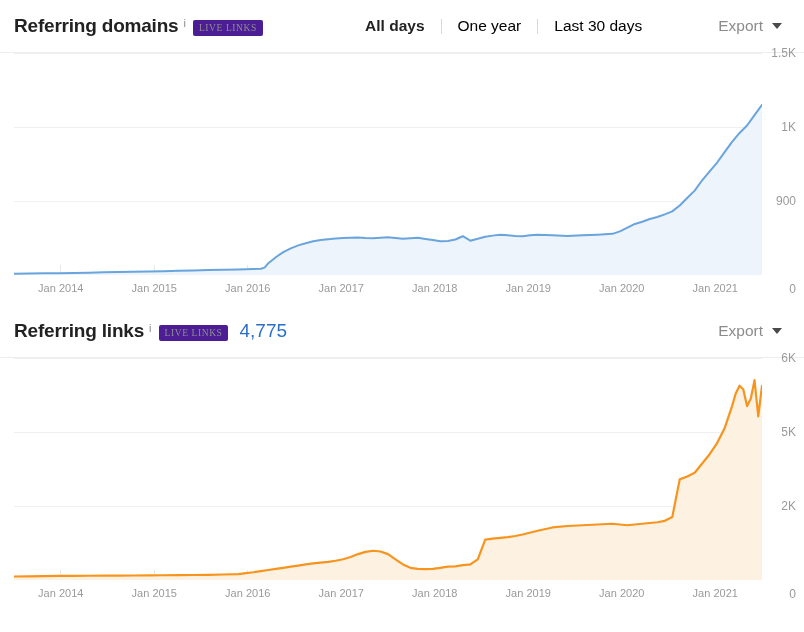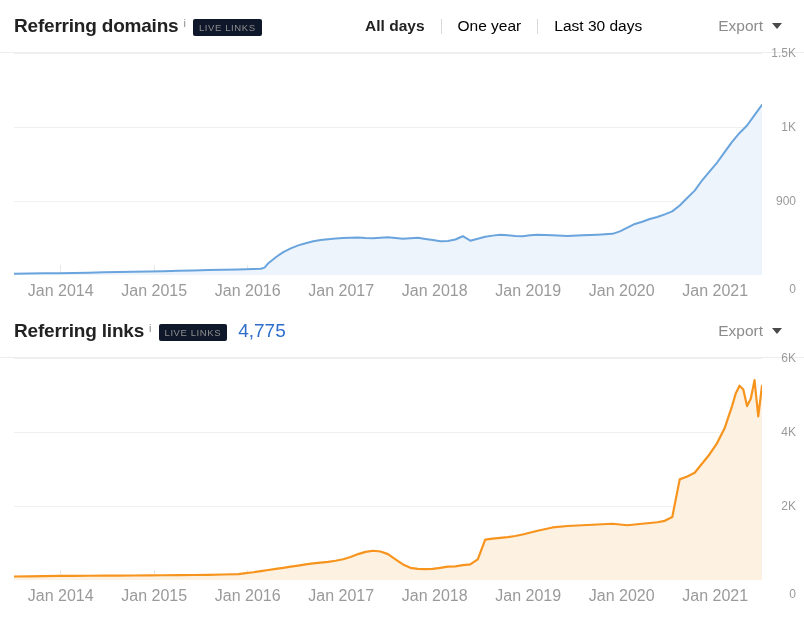--- a/index.html
+++ b/index.html
@@ -39,30 +39,31 @@
     font-size: 11px;
     color: #8a8a8a;
     margin-left: 5px;
     position: relative;
     top: -5px;
     font-style: normal;
     cursor: pointer;
   }
   .badge {
     margin-left: 7px;
-    background: #0f172a;
+    background: #4c1d95;
     color: #8e8e8e;
     font-size: 9.5px;
     letter-spacing: 0.6px;
     padding: 3px 6px 3px 6px;
     border-radius: 2px;
     text-transform: uppercase;
     white-space: nowrap;
     position: relative;
     top: -1px;
+    font-family: Liberation Serif, serif;
   }
   .metric-value {
     margin-left: 11px;
     font-size: 19px;
     color: #2d6ecb;
     white-space: nowrap;
   }
 
   .header-spacer { flex: 1 1 auto; }
 
@@ -135,21 +136,21 @@
     transform: translateY(-50%);
   }
 
   .xlabels {
     position: relative;
     height: 30px;
   }
   .xlabel {
     position: absolute;
     top: 7px;
-    font-size: 16px;
+    font-size: 11px;
     color: #9a9a9a;
     transform: translateX(-50%);
     white-space: nowrap;
   }
   .zero-label {
     position: absolute;
     top: 7px;
     right: 8px;
     font-size: 12px;
     color: #9a9a9a;
@@ -254,21 +255,21 @@
           <line x1="420.75" x2="420.75" y1="212" y2="222" stroke="#e9e9e9" stroke-width="1" shape-rendering="crispEdges"></line>
           <line x1="514.25" x2="514.25" y1="212" y2="222" stroke="#e9e9e9" stroke-width="1" shape-rendering="crispEdges"></line>
           <line x1="607.75" x2="607.75" y1="212" y2="222" stroke="#e9e9e9" stroke-width="1" shape-rendering="crispEdges"></line>
           <line x1="701.25" x2="701.25" y1="212" y2="222" stroke="#e9e9e9" stroke-width="1" shape-rendering="crispEdges"></line>
           <path d="M0.00 218.49 L14.96 218.30 L29.92 218.12 L44.88 217.93 L59.84 217.86 L74.80 217.75 L89.76 217.63 L104.72 217.56 L119.68 217.49 L134.64 217.38 L149.60 217.26 L164.56 217.19 L179.52 217.00 L194.48 216.82 L209.44 216.52 L224.40 216.08 L231.88 215.16 L239.36 214.23 L246.84 213.12 L254.32 212.01 L261.80 210.90 L269.28 209.79 L276.76 208.68 L284.24 207.57 L291.72 206.46 L299.20 205.35 L306.68 204.61 L314.16 203.87 L321.64 202.76 L329.12 201.28 L336.60 199.06 L344.08 196.10 L351.56 193.88 L359.04 192.77 L366.52 193.51 L374.00 196.10 L381.48 201.28 L388.96 206.46 L396.44 209.79 L403.92 210.90 L411.40 211.09 L418.88 210.90 L426.36 209.79 L433.84 208.68 L441.32 208.31 L448.80 207.20 L456.28 206.46 L463.76 201.28 L471.24 181.67 L478.72 180.56 L486.20 179.82 L493.68 179.08 L501.16 177.97 L508.64 176.49 L523.60 172.79 L538.56 169.46 L553.52 167.98 L568.48 167.24 L583.44 166.50 L598.40 165.76 L605.88 166.50 L613.36 167.24 L620.84 166.50 L628.32 165.76 L635.80 165.02 L643.28 164.28 L650.76 162.80 L658.24 159.10 L665.72 121.36 L673.20 118.40 L680.68 114.70 L688.16 105.45 L695.64 96.20 L703.12 85.10 L710.60 70.30 L714.34 59.20 L718.08 48.10 L721.82 35.15 L725.56 27.75 L729.30 31.45 L733.04 48.10 L736.78 40.70 L740.52 22.20 L744.26 58.46 L748.00 27.75 L748 222 L0 222 Z" fill="#fdf1e2"></path>
           <path d="M0.00 218.49 L14.96 218.30 L29.92 218.12 L44.88 217.93 L59.84 217.86 L74.80 217.75 L89.76 217.63 L104.72 217.56 L119.68 217.49 L134.64 217.38 L149.60 217.26 L164.56 217.19 L179.52 217.00 L194.48 216.82 L209.44 216.52 L224.40 216.08 L231.88 215.16 L239.36 214.23 L246.84 213.12 L254.32 212.01 L261.80 210.90 L269.28 209.79 L276.76 208.68 L284.24 207.57 L291.72 206.46 L299.20 205.35 L306.68 204.61 L314.16 203.87 L321.64 202.76 L329.12 201.28 L336.60 199.06 L344.08 196.10 L351.56 193.88 L359.04 192.77 L366.52 193.51 L374.00 196.10 L381.48 201.28 L388.96 206.46 L396.44 209.79 L403.92 210.90 L411.40 211.09 L418.88 210.90 L426.36 209.79 L433.84 208.68 L441.32 208.31 L448.80 207.20 L456.28 206.46 L463.76 201.28 L471.24 181.67 L478.72 180.56 L486.20 179.82 L493.68 179.08 L501.16 177.97 L508.64 176.49 L523.60 172.79 L538.56 169.46 L553.52 167.98 L568.48 167.24 L583.44 166.50 L598.40 165.76 L605.88 166.50 L613.36 167.24 L620.84 166.50 L628.32 165.76 L635.80 165.02 L643.28 164.28 L650.76 162.80 L658.24 159.10 L665.72 121.36 L673.20 118.40 L680.68 114.70 L688.16 105.45 L695.64 96.20 L703.12 85.10 L710.60 70.30 L714.34 59.20 L718.08 48.10 L721.82 35.15 L725.56 27.75 L729.30 31.45 L733.04 48.10 L736.78 40.70 L740.52 22.20 L744.26 58.46 L748.00 27.75 " fill="none" stroke="#f7941e" stroke-width="2.2" stroke-linejoin="round" stroke-linecap="round"></path>
         </svg>
     </div>
     <div class="ylabels" id="ylab-1">
         <span class="ylabel" style="top: 0px;">6K</span>
-        <span class="ylabel" style="top: 74px;">4K</span>
+        <span class="ylabel" style="top: 74px;">5K</span>
         <span class="ylabel" style="top: 148px;">2K</span>
       </div>
   </div>
 
   <div class="xlabels" id="xlab-1">
     <span class="zero-label">0</span>
   <span class="xlabel" style="left: 60.75px;">Jan 2014</span>
       <span class="xlabel" style="left: 154.25px;">Jan 2015</span>
       <span class="xlabel" style="left: 247.75px;">Jan 2016</span>
       <span class="xlabel" style="left: 341.25px;">Jan 2017</span>

